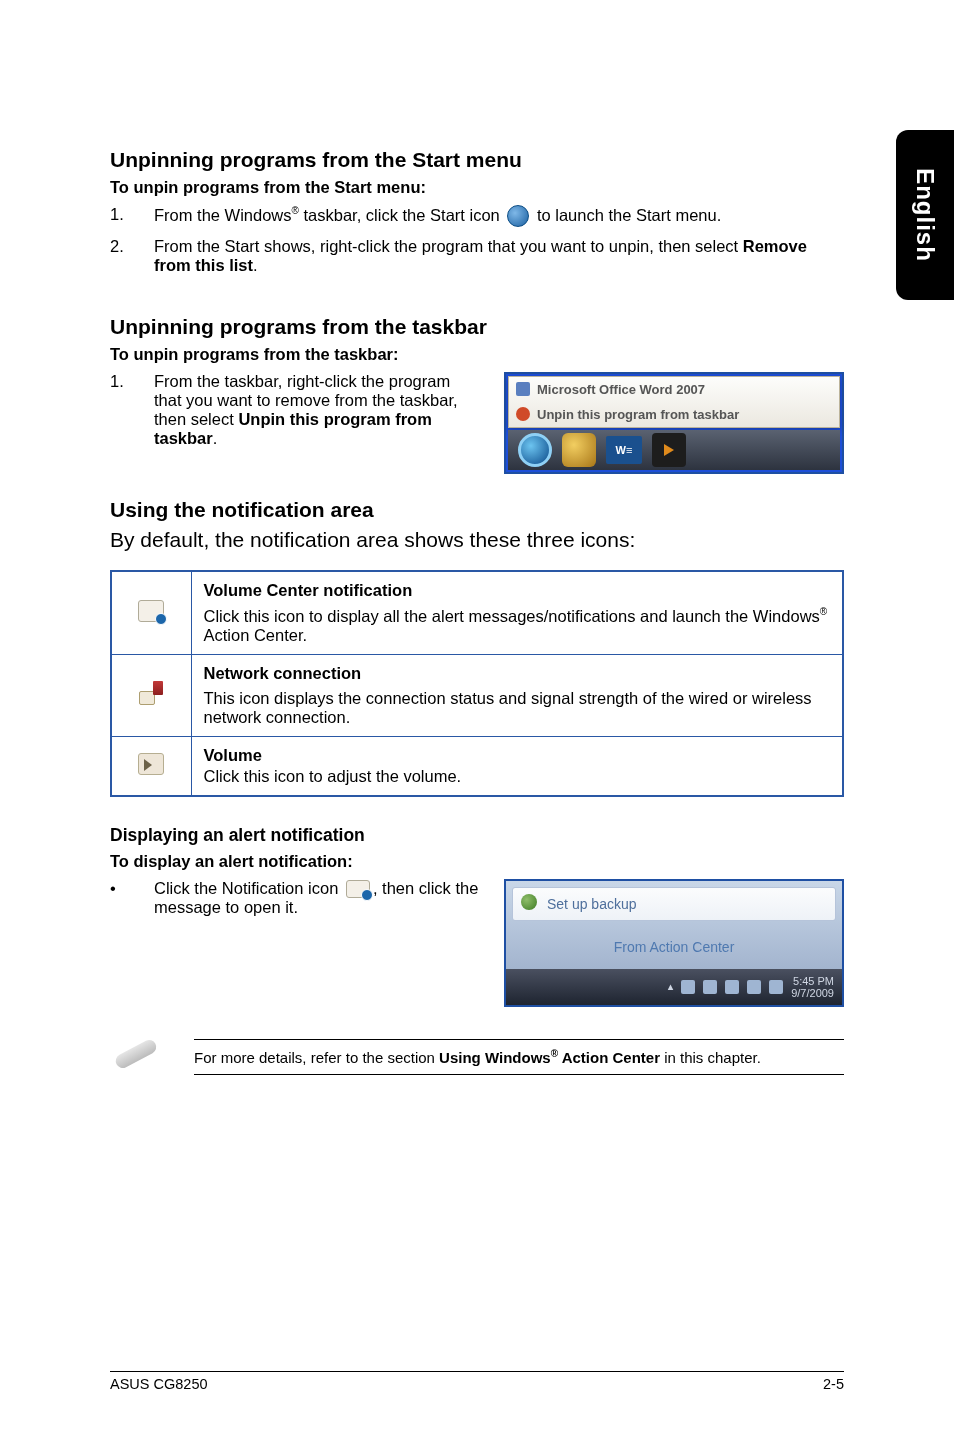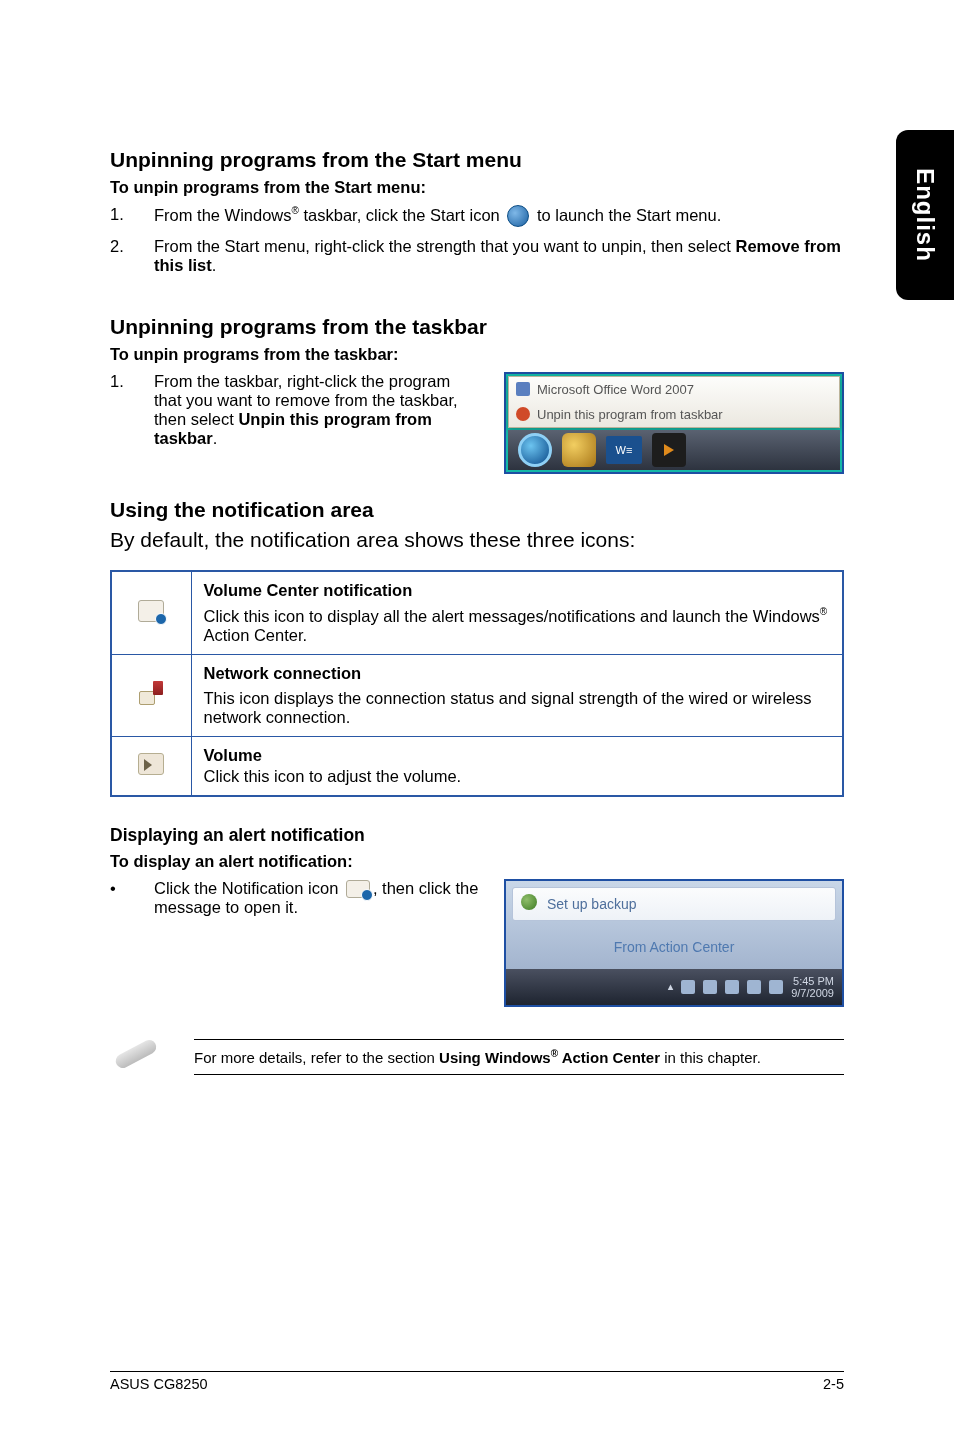--- a/index.html
+++ b/index.html
@@ -84,22 +84,23 @@
     display: flex;
     gap: 24px;
     align-items: flex-start;
     margin-bottom: 6px;
   }
   .row-with-img .left { flex: 1; }
   .mock-taskbar-popup {
     width: 340px;
     flex-shrink: 0;
     border: 2px solid #1e4fa3;
-    background: #14b8a6;
+    background: #1d4ed8;
     padding: 2px;
+    font-weight: bold;
   }
   .mock-taskbar-popup .tooltip {
     background: linear-gradient(#fdfdfb, #ebe8e0);
     border: 1px solid #bcb49b;
     margin-bottom: 2px;
     font-size: 13px;
     color: #555;
     box-shadow: 0 2px 6px rgba(0,0,0,.25);
   }
   .mock-taskbar-popup .tooltip .line {
@@ -236,21 +237,21 @@
   <ol class="steps">
     <li>
       <span class="num">1.</span>
       <span>
         <span>From the Windows</span><sup>®</sup><span> taskbar, click the Start icon </span><span class="inline-icon"></span><span> to launch the Start menu.</span>
       </span>
     </li>
     <li>
       <span class="num">2.</span>
       <span>
-        <span>From the Start menu, right-click the strength that you want to unpin, then select </span><span class="bold">Remove from this list</span><span>.</span>
+        <span>From the Start shows, right-click the program that you want to unpin, then select </span><span class="bold">Remove from this list</span><span>.</span>
       </span>
     </li>
   </ol>
 
   <h2 class="section" style="margin-top:40px">Unpinning programs from the taskbar</h2>
   <h3 class="sub">To unpin programs from the taskbar:</h3>
   <div class="row-with-img">
     <div class="left">
       <ol class="steps">
         <li>

